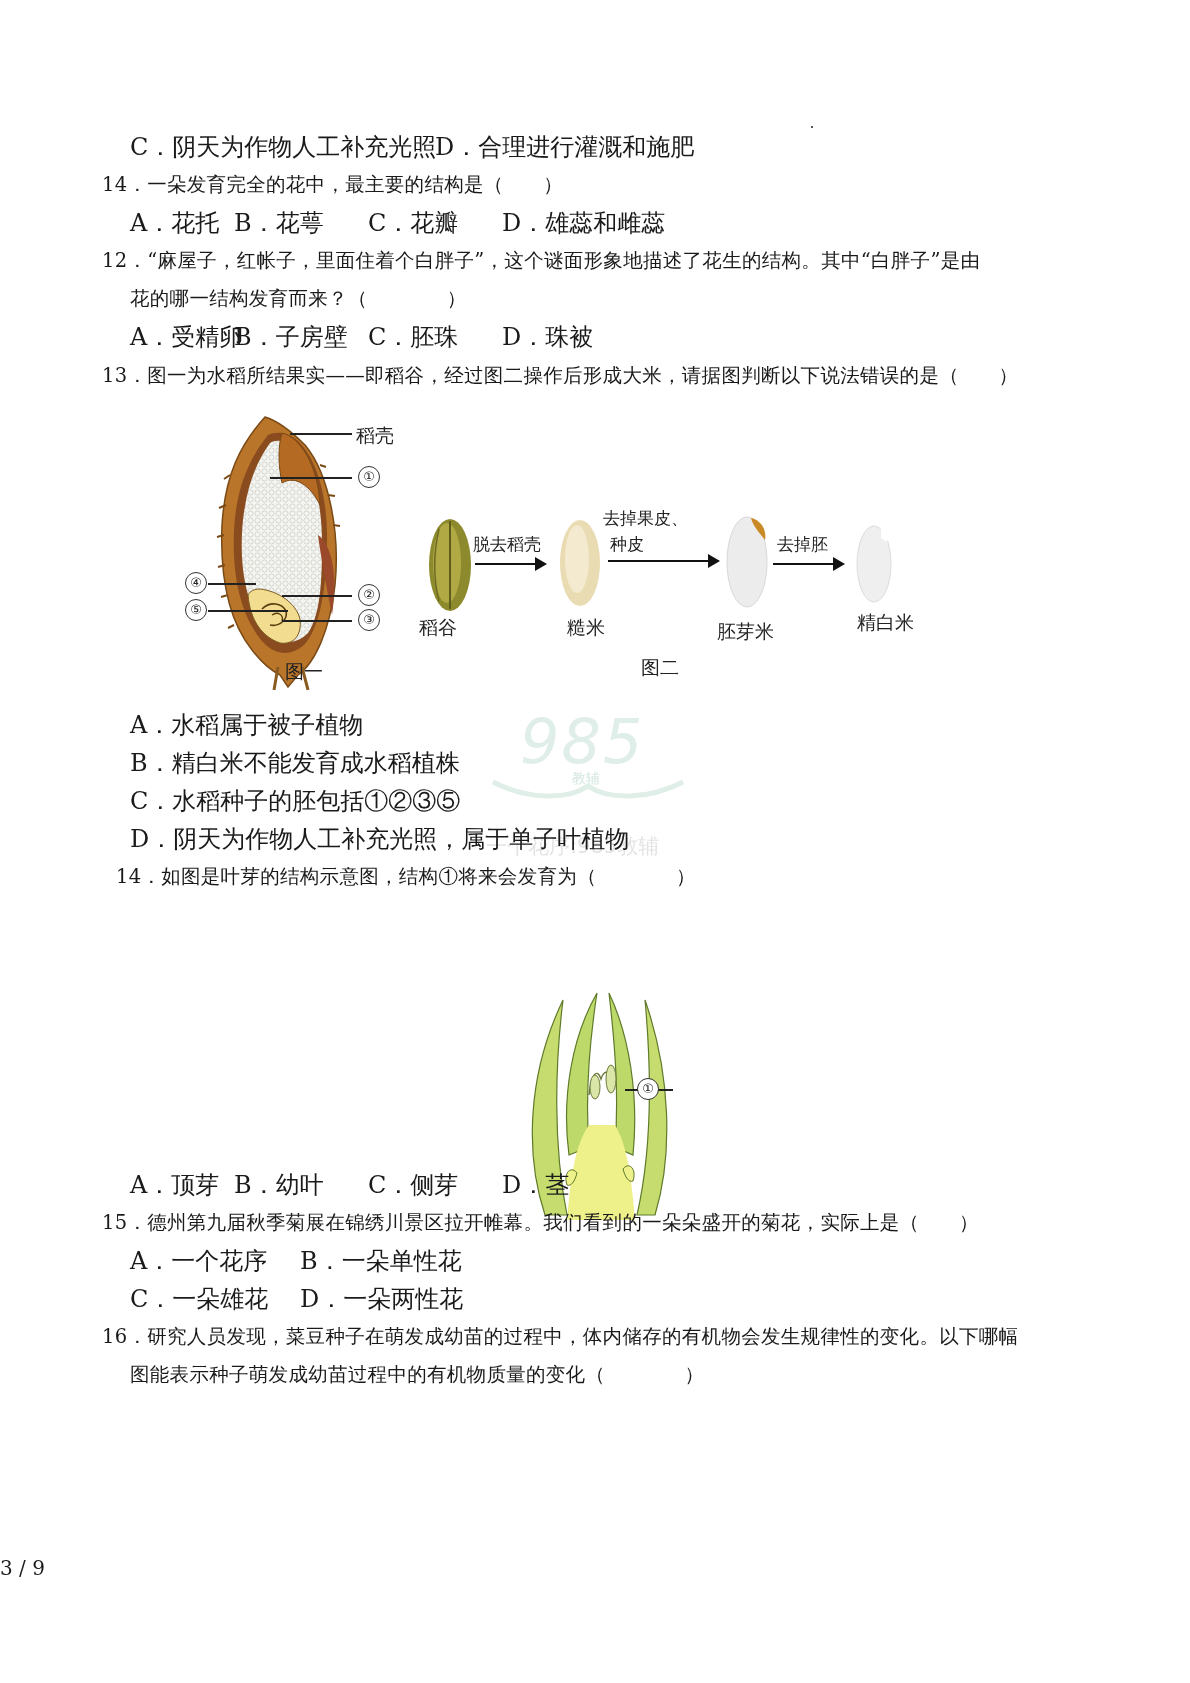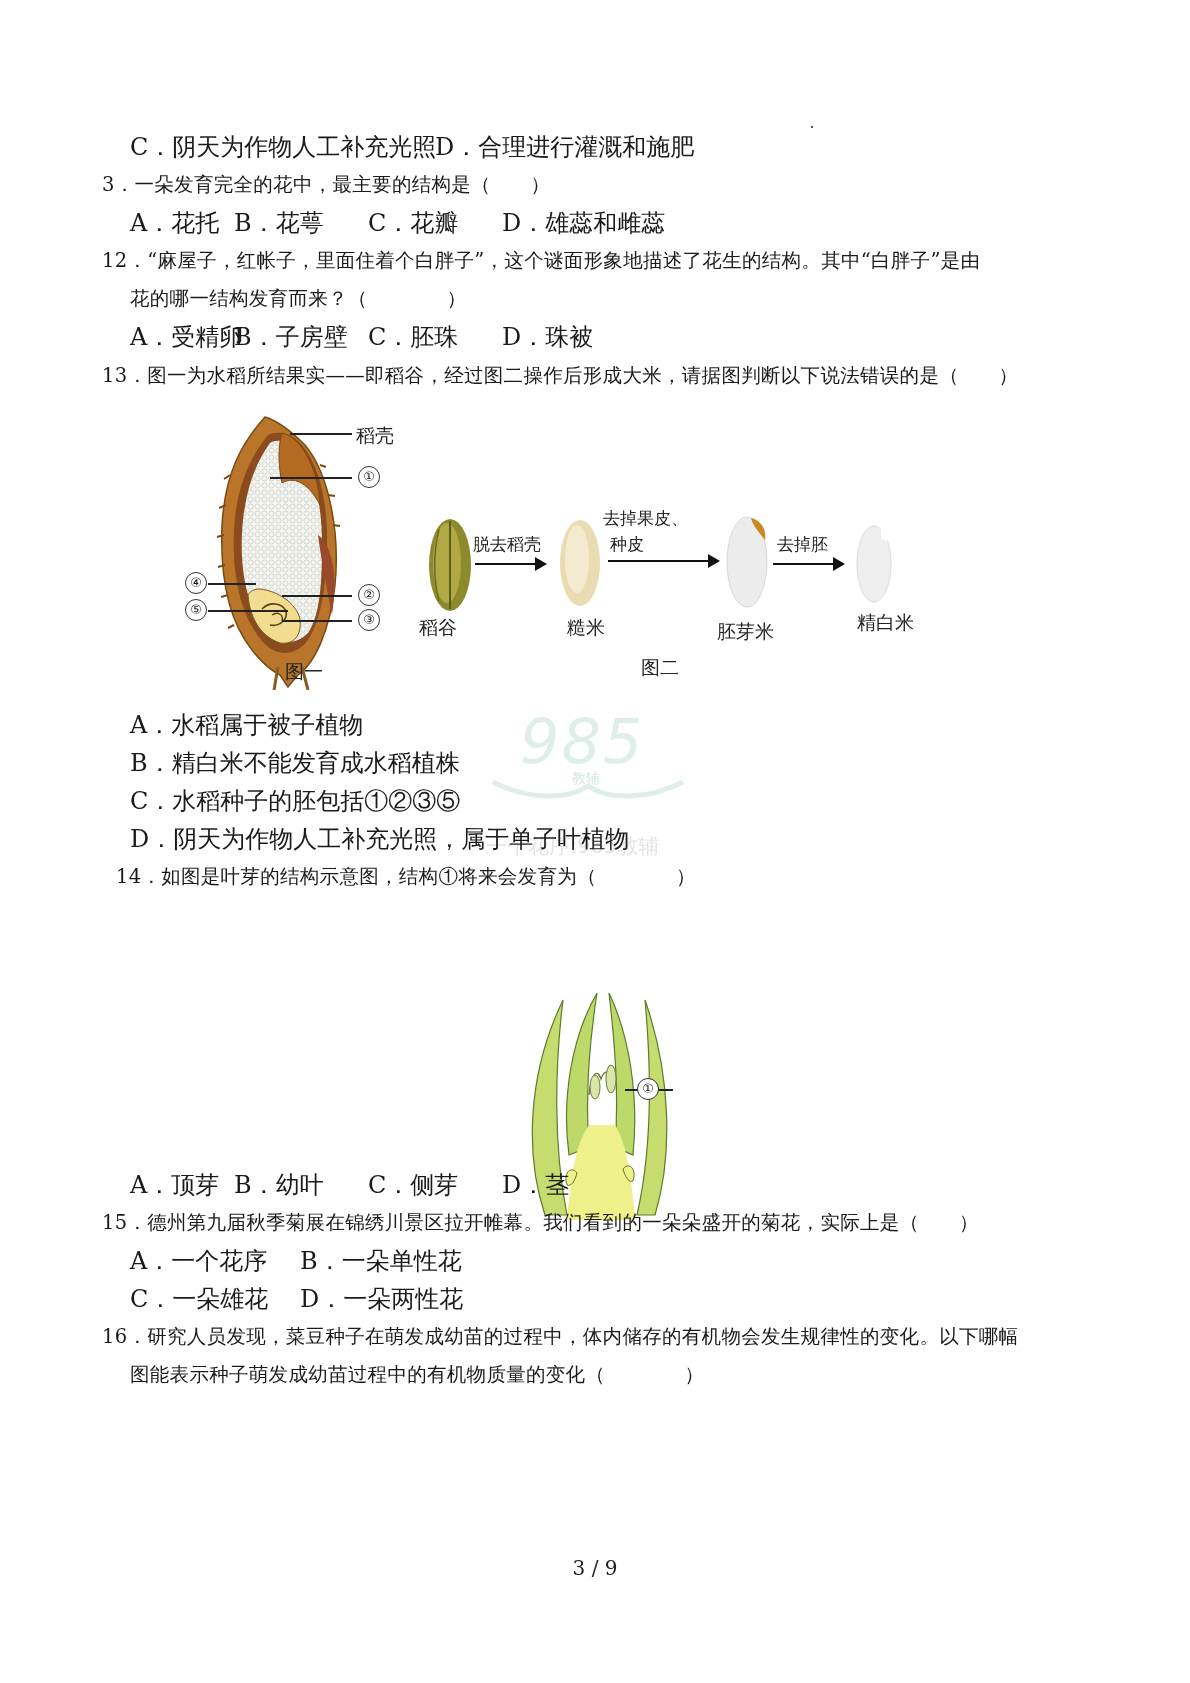--- a/index.html
+++ b/index.html
@@ -10,31 +10,31 @@
   .dot { position:absolute; left:811px; top:126px; width:2px; height:2px; background:#555; }
   .fig { position:absolute; }
   .lbl { position:absolute; font-family:"DejaVu Sans","Liberation Sans",sans-serif; font-size:19px; color:#222; white-space:nowrap; }
   .lbl-s { font-size:17px; }
   .circ { position:absolute; width:20px; height:20px; border:1.6px solid #333; border-radius:50%;
           font-family:"DejaVu Sans","Liberation Sans",sans-serif; font-size:13px; line-height:20px; text-align:center; color:#222; background:#fff; }
   .leader { position:absolute; height:1.6px; background:#222; }
   .arrow { position:absolute; height:2px; background:#111; }
   .arrow::after { content:""; position:absolute; right:-2px; top:-6px; border-left:12px solid #111; border-top:7px solid transparent; border-bottom:7px solid transparent; }
   .wm { position:absolute; color:#dfeee8; font-family:"DejaVu Sans","Liberation Sans",sans-serif; pointer-events:none; }
-  .pagenum { position:absolute; top:1556px; left:0; width:1190px; text-align:center; font-size:20px; }
+  .pagenum { position:absolute; top:1556px; left:0; width:1190px; font-size:20px; }
 </style>
 </head>
 <body>
 
 <div class="dot"></div>
 
 <div class="opt" style="left:130px;top:134px">C．阴天为作物人工补充光照</div>
 <div class="opt" style="left:435px;top:134px">D．合理进行灌溉和施肥</div>
 
-<div class="line" style="left:102px;top:172px">3．一朵发育完全的花中，最主要的结构是（　　）</div>
+<div class="line" style="left:102px;top:172px">14．一朵发育完全的花中，最主要的结构是（　　）</div>
 <div class="opt" style="left:130px;top:210px">A．花托</div>
 <div class="opt" style="left:234px;top:210px">B．花萼</div>
 <div class="opt" style="left:368px;top:210px">C．花瓣</div>
 <div class="opt" style="left:502px;top:210px">D．雄蕊和雌蕊</div>
 
 <div class="line" style="left:102px;top:248px">12．“麻屋子，红帐子，里面住着个白胖子”，这个谜面形象地描述了花生的结构。其中“白胖子”是由</div>
 <div class="line" style="left:130px;top:286px">花的哪一结构发育而来？（　　　　）</div>
 <div class="opt" style="left:130px;top:324px">A．受精卵</div>
 <div class="opt" style="left:234px;top:324px">B．子房壁</div>
 <div class="opt" style="left:368px;top:324px">C．胚珠</div>

